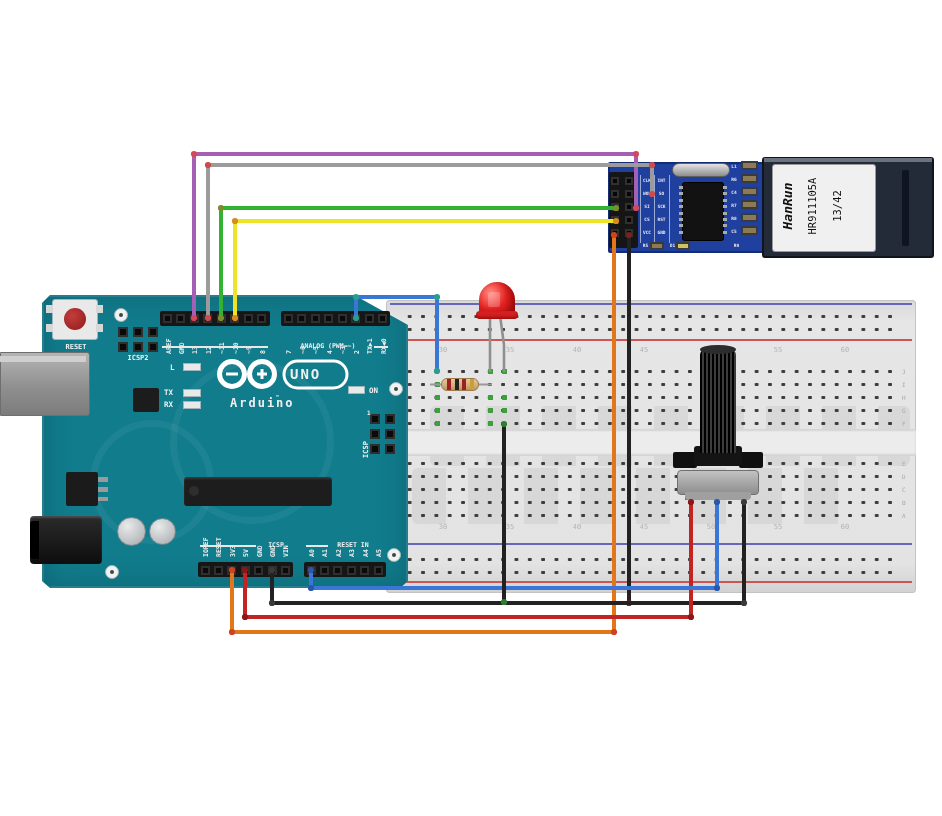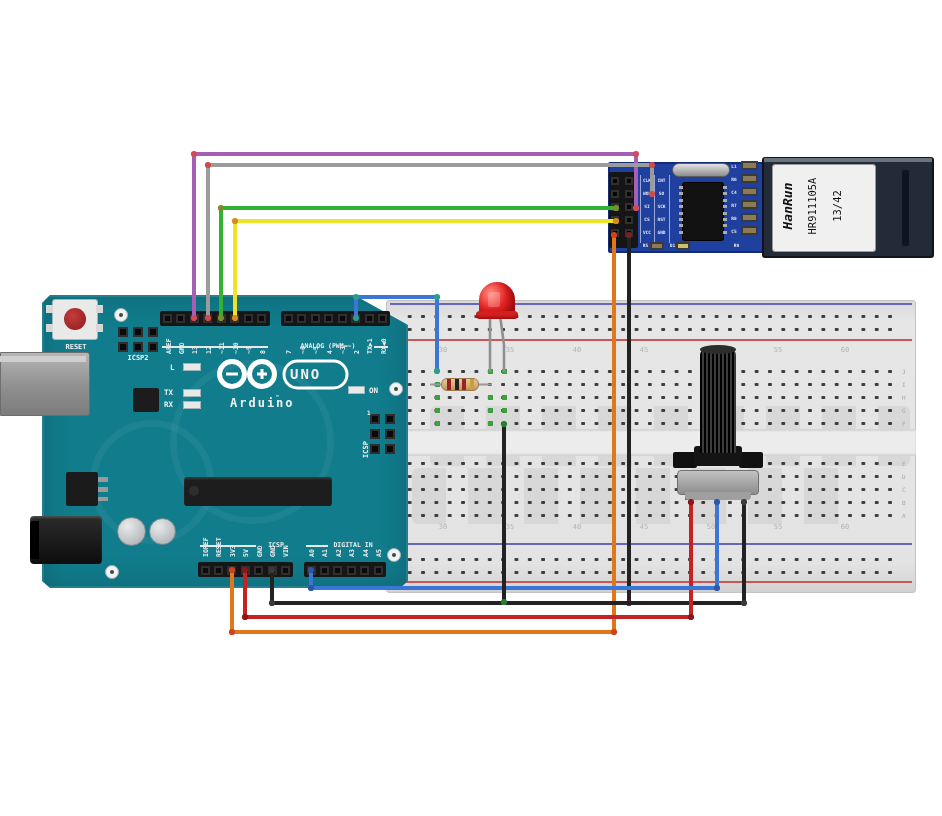--- a/index.html
+++ b/index.html
@@ -229,21 +229,21 @@
       <div class="abs pin" style="left: 373.5px; top: 565.5px;"></div>
       <div class="abs silk pinlbl" style="left: 375px; top: 557px;">A5</div>
     </div>
 
   <div class="abs whiteline" style="left:162px;top:346px;width:106px;"></div>
   <div class="abs whiteline" style="left:374px;top:346px;width:14px;"></div>
   <div class="abs silk" style="left:272px;top:342px;width:112px;text-align:center;font-size:6.5px;">ANALOG (PWM=~)</div>
   <div class="abs whiteline" style="left:200px;top:545px;width:56px;"></div>
   <div class="abs silk" style="left:256px;top:541px;width:40px;text-align:center;font-size:6.5px;">ICSP</div>
   <div class="abs whiteline" style="left:306px;top:545px;width:22px;"></div>
-  <div class="abs silk" style="left:327px;top:541px;width:52px;text-align:center;font-size:6.5px;">DIGITAL IN</div>
+  <div class="abs silk" style="left:327px;top:541px;width:52px;text-align:center;font-size:6.5px;">RESET IN</div>
 
   <div class="abs silk" style="left:170px;top:363px;font-size:7.5px;">L</div>
   <div class="abs ledrect" style="left:183px;top:363px;"></div>
   <div class="abs silk" style="left:164px;top:388px;font-size:7.5px;">TX</div>
   <div class="abs ledrect" style="left:183px;top:389px;"></div>
   <div class="abs silk" style="left:164px;top:400px;font-size:7.5px;">RX</div>
   <div class="abs ledrect" style="left:183px;top:401px;"></div>
   <div class="abs ledrect" style="left:348px;top:386px;width:17px;"></div>
   <div class="abs silk" style="left:369px;top:386px;font-size:7.5px;">ON</div>
 

